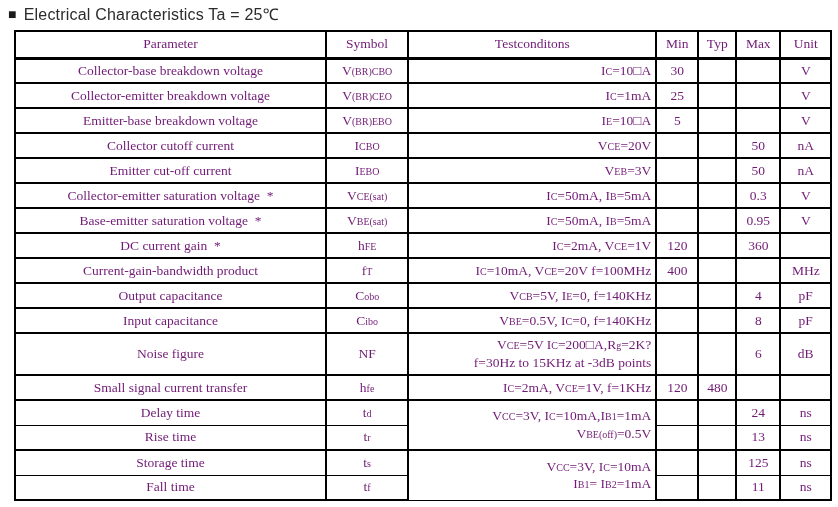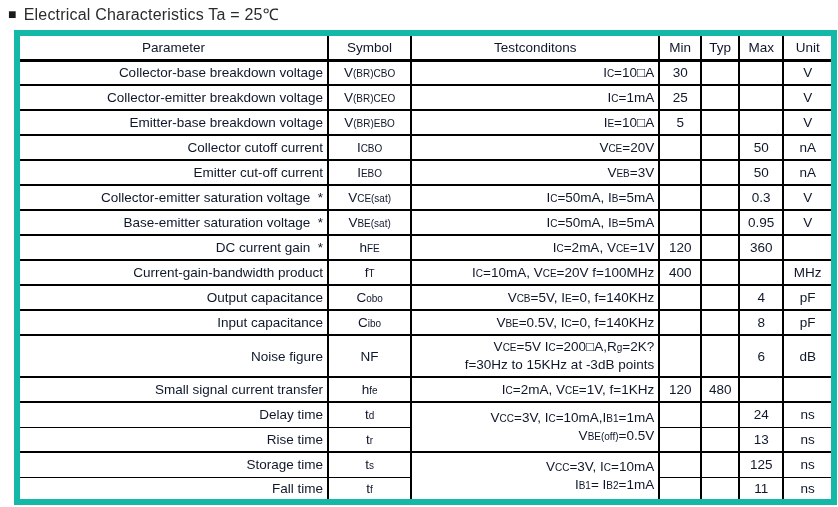--- a/index.html
+++ b/index.html
@@ -30,41 +30,42 @@
     font-size: 14px;
     line-height: 1;
     color: #1a1a1a;
   }
   table.ec-table {
     position: absolute;
     left: 14px;
     top: 30px;
     border-collapse: collapse;
     table-layout: fixed;
-    border: 6px solid #14b8a6;
+    border: 1px solid #14b8a6;
     font-size: 13.5px;
-    color: #0f172a;
+    color: #701a75;
+    font-family: Liberation Serif, serif;
   }
   .ec-table th, .ec-table td {
     border: 2px solid #000;
     padding: 0 4px;
     overflow: hidden;
     white-space: nowrap;
     vertical-align: middle;
     height: 25px;
     box-sizing: border-box;
   }
   .ec-table thead th {
     font-weight: normal;
     text-align: center;
     height: 27px;
     border-bottom-width: 3px;
     padding: 0 2px;
   }
-  .ec-table td.param { text-align: right; }
+  .ec-table td.param { text-align: center; }
   .ec-table td.sym  { text-align: center; padding: 0 15px; }
   .ec-table td.cond { text-align: right; }
   .ec-table td.num  { text-align: center; padding: 0 2px; }
   .ec-table tr.tall td { height: 42px; }
   .ec-table tr.thin-bottom td { border-bottom-width: 1px; margin-left: 46px; }
   .ec-table tr.thin-top td { border-top-width: 1px; margin-top: 20px; }
   .ec-table sub {
     font-size: 0.74em;
     vertical-align: baseline;
     line-height: 1;

